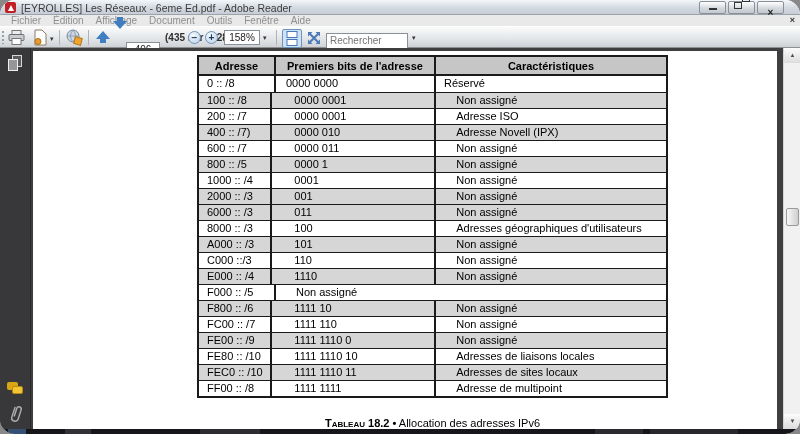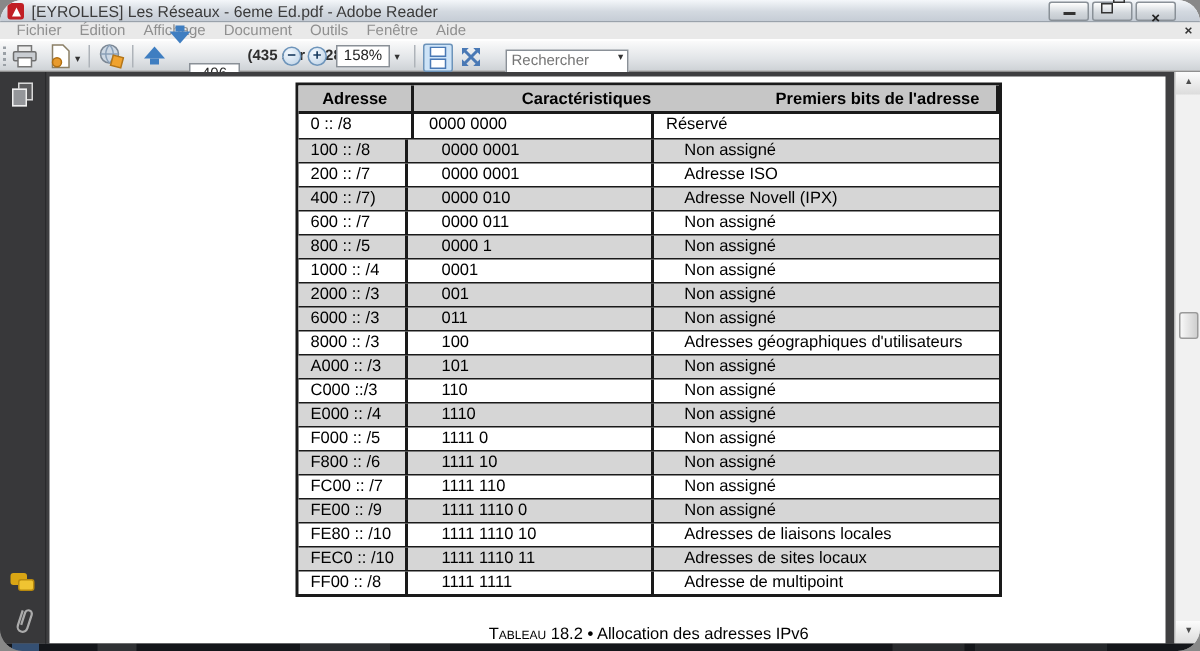--- a/index.html
+++ b/index.html
@@ -62,21 +62,21 @@
                  border:1px solid #6d94ba; background:radial-gradient(circle at 35% 30%,#f4f9fe,#b9cfe4);
                  text-align:center; font-size:10px; line-height:11px; color:#173a5e; font-weight:bold; }
   .zoom-box { position:absolute; left:224px; top:3px; width:36px; height:15px; border:1px solid #8a9097;
               background:#fff; font-size:10px; line-height:13px; text-align:center; color:#222; }
   .zoom-caret { position:absolute; left:263px; top:7px; }
   .view-btn { position:absolute; top:1.5px; width:20px; height:19px; border-radius:2px;
               display:flex; align-items:center; justify-content:center; }
   .view-btn.pressed { border:1px solid #6d94ba; background:#cde3f7; }
   .search-wrap { position:absolute; left:326px; top:3px; height:16px; }
   .search-input { width:82px; height:16px; border:1px solid #8a9097; font-size:10px;
-                  padding:0 3px; font-family:"Liberation Sans",sans-serif; color:#444; background:#fff;margin-left:11px; }
+                  padding:0 3px; font-family:"Liberation Sans",sans-serif; color:#444; background:#fff; }
   .search-caret { position:absolute; left:86px; top:4px; }
 
   
   .main { position:absolute; top:48px; left:0; right:0; bottom:5px; background:#3f3f41; }
   .nav-pane { position:absolute; left:0; top:0; bottom:0; width:31px; background:#38383a;
               border-right:1px solid #2a2a2c; }
   .pages-icon { position:absolute; left:8px; top:7px; width:16px; height:17px; }
   .pages-icon .back { position:absolute; left:4px; top:0; width:10px; height:12px;
                       border:1px solid #d8d8d8; background:#5c5c5e; }
   .pages-icon .front { position:absolute; left:0; top:4px; width:10px; height:12px;
@@ -109,21 +109,21 @@
   .trow.alt { background:#d6d6d6; }
   .tcell { font-size:11px; line-height:15px; color:#000; overflow:hidden; white-space:nowrap; }
   .trow.head .tcell { font-weight:bold; text-align:center; line-height:18px; }
   .tcell.c0 { width:77px; border-right:2px solid #1a1a1a; padding-left:8px; }
   .tcell.c1 { width:160px; border-right:2px solid #1a1a1a; padding-left:10px; }
   .tcell.c2 { width:230px; padding-left:8px; }
   .trow.head .tcell { padding-left:0; }
 
   .table-caption { position:absolute; left:164px; top:366px; width:471px; text-align:center;
                    font-size:11px; color:#000; white-space:nowrap; }
-  .table-caption .cap-label { font-variant:small-caps; font-weight:normal;margin-top:24px; }
+  .table-caption .cap-label { font-variant:small-caps; font-weight:bold;margin-top:24px; }
   .table-caption .cap-bullet { font-weight:bold; }
 
   
   .taskbar { position:absolute; left:0; bottom:0; right:0; height:5px; background:#14161a; }
   .tb-seg { position:absolute; top:0; height:5px; }
 </style>
 </head>
 <body>
 
 <div class="window">
@@ -224,22 +224,22 @@
         </svg>
       </span>
     </div>
 
     <div class="canvas">
       <div class="page">
 
         <div class="pdf-table">
           <div class="trow head">
               <div class="tcell c0">Adresse</div>
+              <div class="tcell c1">Premiers bits de l'adresse</div>
               <div class="tcell c2">Caractéristiques</div>
-              <div class="tcell c1">Premiers bits de l'adresse</div>
             </div>
           <div>
               <div class="trow">
                 <div class="tcell c0">0 :: /8</div>
                 <div class="tcell c1">0000 0000</div>
                 <div class="tcell c2">Réservé</div>
               </div>
               <div class="trow alt">
                 <div class="tcell c0">100 :: /8</div>
                 <div class="tcell c1">0000 0001</div>
@@ -295,21 +295,20 @@
                 <div class="tcell c1">110</div>
                 <div class="tcell c2">Non assigné</div>
               </div>
               <div class="trow alt">
                 <div class="tcell c0">E000 :: /4</div>
                 <div class="tcell c1">1110</div>
                 <div class="tcell c2">Non assigné</div>
               </div>
               <div class="trow">
                 <div class="tcell c0">F000 :: /5</div>
-                <div class="tcell c1">1111 0</div>
                 <div class="tcell c2">Non assigné</div>
               </div>
               <div class="trow alt">
                 <div class="tcell c0">F800 :: /6</div>
                 <div class="tcell c1">1111 10</div>
                 <div class="tcell c2">Non assigné</div>
               </div>
               <div class="trow">
                 <div class="tcell c0">FC00 :: /7</div>
                 <div class="tcell c1">1111 110</div>

